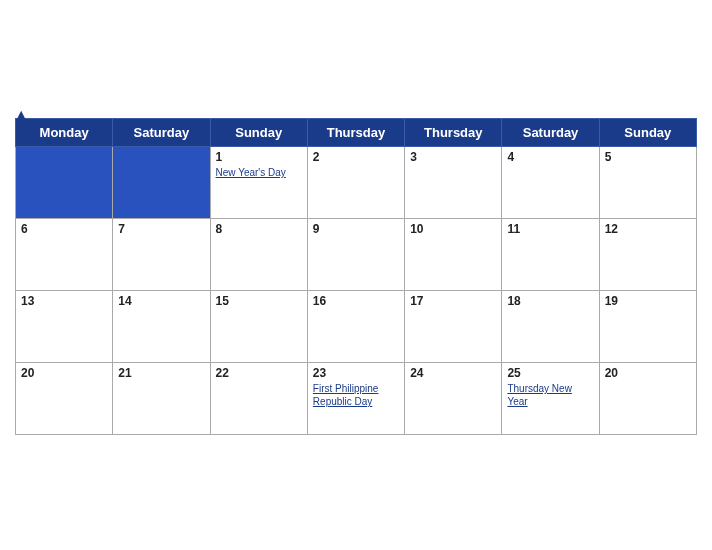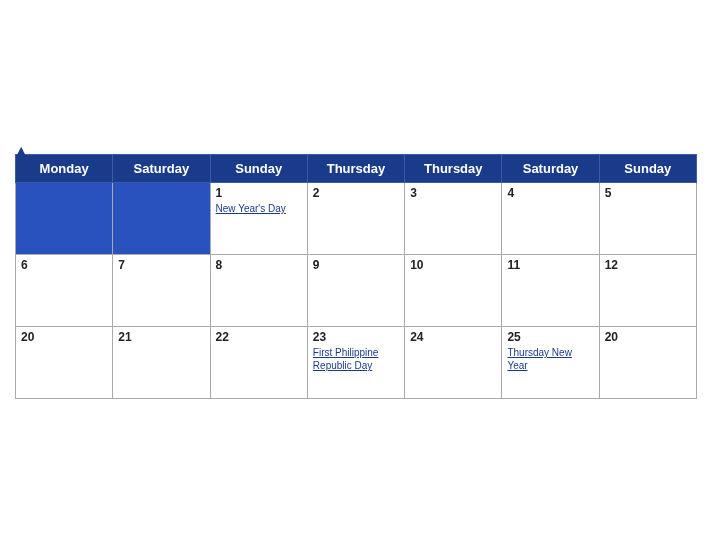--- a/index.html
+++ b/index.html
@@ -167,20 +167,43 @@
           </td>
           <td>
             <span class="day-number">11</span>
           </td>
           <td>
             <span class="day-number">12</span>
           </td>
         </tr>
         <tr>
           <td>
+            <span class="day-number">13</span>
+          </td>
+          <td>
+            <span class="day-number">14</span>
+          </td>
+          <td>
+            <span class="day-number">15</span>
+          </td>
+          <td>
+            <span class="day-number">16</span>
+          </td>
+          <td>
+            <span class="day-number">17</span>
+          </td>
+          <td>
+            <span class="day-number">18</span>
+          </td>
+          <td>
+            <span class="day-number">19</span>
+          </td>
+        </tr>
+        <tr>
+          <td>
             <span class="day-number">20</span>
           </td>
           <td>
             <span class="day-number">21</span>
           </td>
           <td>
             <span class="day-number">22</span>
           </td>
           <td>
             <span class="day-number">23</span>

